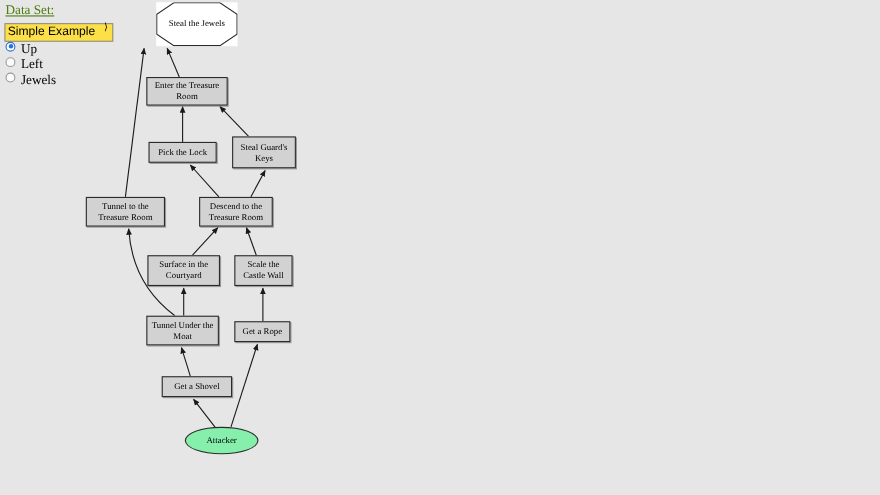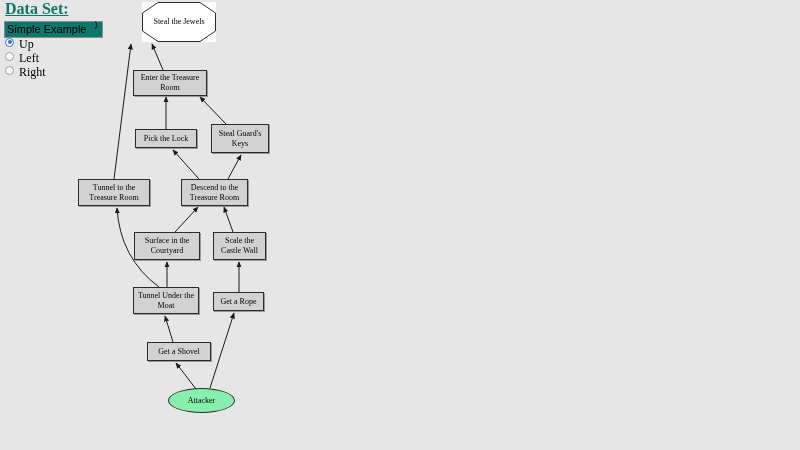--- a/index.html
+++ b/index.html
@@ -20,32 +20,32 @@
 
   
   #controls {
     position: absolute;
     left: 4px;
     top: 2px;
     width: 120px;
   }
   .ctl-label {
     font-family: "Liberation Serif", serif;
-    font-weight: bold;
-    font-size: 16px;
-    color: #0f766e;
+    font-weight: normal;
+    font-size: 12px;
+    color: #4d7c0f;
     text-decoration: underline;
     line-height: 14px;
     margin: 0 0 3px 1px;
   }
   #dataset-select {
     font-family: "Liberation Sans", sans-serif;
     font-size: 11px;
     color: #000;
-    background: #0f766e;
+    background: #fde047;
     border: 1px solid #8d8d8d;
     border-radius: 0;
     padding: 1px 2px;
     width: 99px;
     height: 17px;
     box-sizing: border-box;
     -webkit-appearance: none;
     appearance: none;
   }
   .select-wrap {
@@ -167,21 +167,21 @@
         <div class="radio-row">
           <span class="radio checked"></span>
           <span class="radio-label">Up</span>
         </div>
         <div class="radio-row">
           <span class="radio"></span>
           <span class="radio-label">Left</span>
         </div>
         <div class="radio-row">
           <span class="radio"></span>
-          <span class="radio-label">Right</span>
+          <span class="radio-label">Jewels</span>
         </div>
       </div>
   </div>
 
   <svg id="graph" viewBox="0 0 800 450">
     <defs>
       <marker id="arrow" markerWidth="7" markerHeight="7" refX="5.4" refY="2.6" orient="auto" markerUnits="strokeWidth">
         <path d="M0,0 L6,2.6 L0,5.2 z" fill="#1a1a1a"></path>
       </marker>
     </defs>

